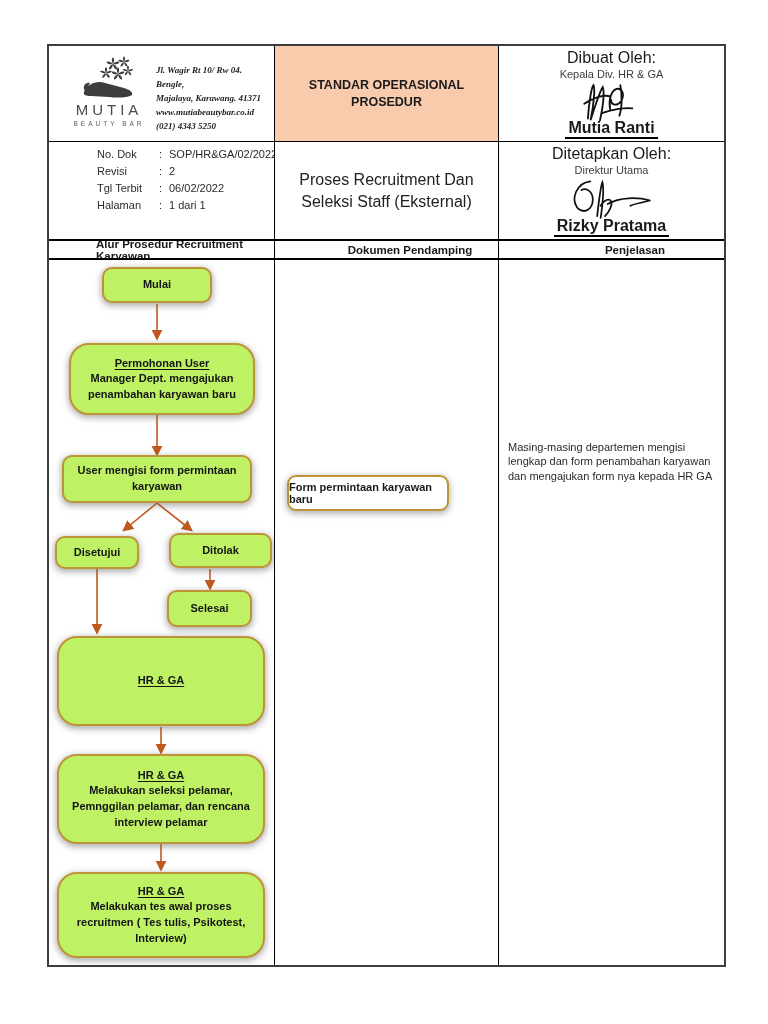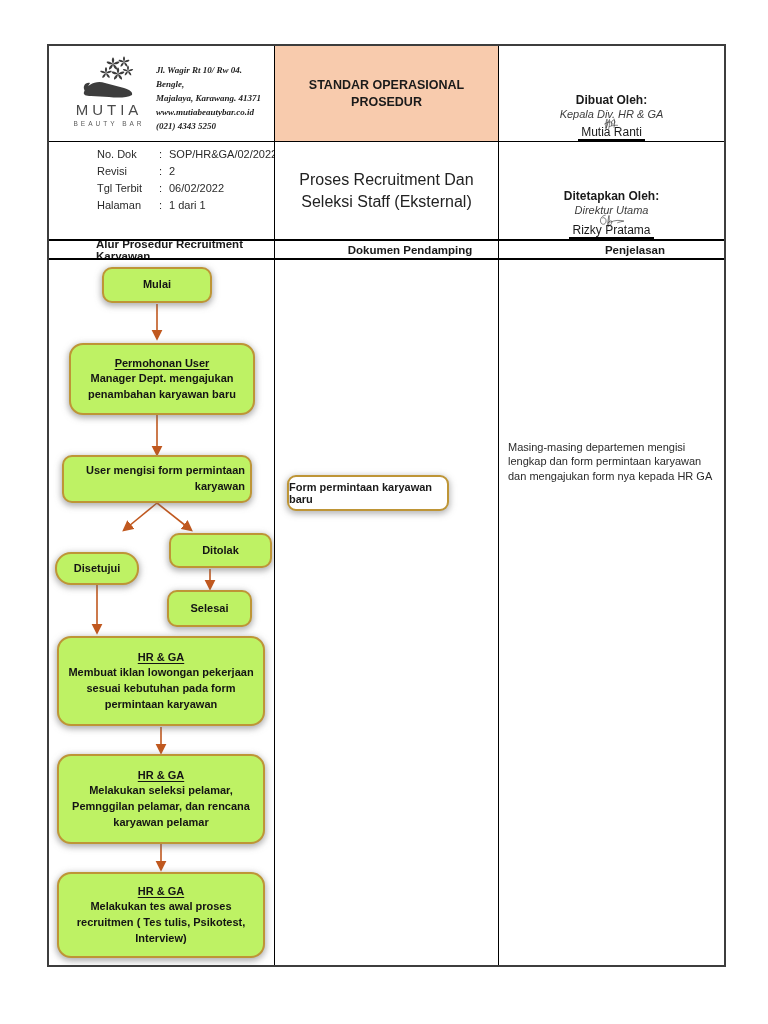--- a/index.html
+++ b/index.html
@@ -23,45 +23,45 @@
   
   .logo-cell{display:flex;padding:8px 2px 2px 18px;}
   .logo-block{display:flex;flex-direction:column;align-items:center;width:84px;flex:none;}
   .brand-name{font-size:15px;letter-spacing:4px;color:#4a4a4a;margin-top:1px;}
   .brand-tag{font-size:6.5px;letter-spacing:3px;color:#5a5a5a;margin-top:2px;}
   .addr{font-family:"Liberation Serif", serif;font-style:italic;font-weight:bold;
         font-size:9px;line-height:1.55;color:#1d1d1d;margin:10px 0 0 5px;}
   .title-cell{background:var(--peach);display:flex;align-items:center;justify-content:center;text-align:center;}
   .title-cell .t{font-weight:bold;font-size:12.5px;line-height:1.35;width:170px;}
   .sign-cell{display:flex;flex-direction:column;align-items:center;justify-content:flex-start;padding-top:3px;text-align:center;}
-  .sign-label{font-weight:bold;font-size:12px;margin-top:44px;}
-  .sign-role{font-size:11px;color:#3c3c3c;margin-top:1px;font-style:italic;}
+  .sign-label{font-weight:normal;font-size:16px;}
+  .sign-role{font-size:11px;color:#3c3c3c;margin-top:1px;}
   .sign-svg{margin:-3px 0 -4px 0;}
-  .sign-name{font-weight:normal;font-size:12px;border-bottom:2px solid #000;padding:0 3px;}
+  .sign-name{font-weight:bold;font-size:16px;border-bottom:2px solid #000;padding:0 3px;}
   
   .docinfo-cell{padding:4px 4px 4px 8px;font-size:11px;color:#2a2a2a;}
   .docinfo-row{display:flex;line-height:1.55;}
   .docinfo-row .lbl{width:62px;flex:none;padding-left:40px;}
   .docinfo-row .sep{width:10px;flex:none;}
   .subject-cell{display:flex;align-items:center;justify-content:center;text-align:center;}
   .subject-cell .t{font-size:16px;line-height:1.35;width:190px;color:#222;}
   
   .hdr-cell{border-top:2px solid var(--line);border-bottom:2px solid var(--line);
             display:flex;align-items:center;justify-content:center;
             font-weight:bold;font-size:11.5px;padding-left:47px;}
   
   .flow-cell{position:relative;}
   .flow-svg{position:absolute;left:0;top:0;z-index:1;}
   .fbox{position:absolute;background:#bef264;border:2px solid var(--gold);border-radius:10px;
         box-shadow:0 2px 6px 1px rgba(110,110,110,0.55);
         display:flex;flex-direction:column;align-items:center;justify-content:center;
         font-weight:bold;font-size:11px;color:#141414;text-align:center;line-height:1.42;
         padding:2px 5px;box-sizing:border-box;z-index:2;}
   .fbox .hd{text-decoration:underline;text-underline-offset:2px;}
-  .r14{border-radius:14px;}
+  .r14{border-radius:20px;}
   .doc-col{position:relative;}
   .form-box{position:absolute;left:12px;top:215px;width:162px;height:36px;
         background:#fff;border:2px solid var(--gold);border-radius:9px;
         box-shadow:0 2px 6px 1px rgba(110,110,110,0.5);
         display:flex;align-items:center;justify-content:center;
         font-weight:600;font-size:11px;box-sizing:border-box;}
   .expl-cell{padding:180px 8px 0 9px;}
   .expl-cell .t{font-size:11px;line-height:1.3;color:#2a2a2a;width:212px;}
 </style>
 </head>
@@ -175,56 +175,55 @@
 
       <div class="fbox" style="left:53px;top:7px;width:110px;height:36px;">
         <span>Mulai</span>
       </div>
 
       <div class="fbox r14" style="left:20px;top:83px;width:186px;height:72px;">
         <span class="hd">Permohonan User</span>
         <span>Manager Dept. mengajukan penambahan karyawan baru</span>
       </div>
 
-      <div class="fbox" style="left:13px;top:195px;width:190px;height:48px;text-align:right;">
+      <div class="fbox" style="left:13px;top:195px;width:190px;height:48px;">
         <span>User mengisi form permintaan karyawan</span>
       </div>
 
-      <div class="fbox" style="left:6px;top:292px;width:84px;height:33px;border-radius:16px;">
+      <div class="fbox" style="left:6px;top:276px;width:84px;height:33px;">
         <span>Disetujui</span>
       </div>
 
       <div class="fbox" style="left:120px;top:273px;width:103px;height:35px;">
         <span>Ditolak</span>
       </div>
 
       <div class="fbox" style="left:118px;top:330px;width:85px;height:37px;">
         <span>Selesai</span>
       </div>
 
       <div class="fbox r14" style="left:8px;top:376px;width:208px;height:90px;">
         <span class="hd">HR &amp; GA</span>
-        <span>Membuat iklan lowongan pekerjaan sesuai kebutuhan pada form permintaan karyawan</span>
       </div>
 
       <div class="fbox r14" style="left:8px;top:494px;width:208px;height:90px;">
         <span class="hd">HR &amp; GA</span>
-        <span>Melakukan seleksi pelamar, Pemnggilan pelamar, dan rencana karyawan pelamar</span>
+        <span>Melakukan seleksi pelamar, Pemnggilan pelamar, dan rencana interview pelamar</span>
       </div>
 
       <div class="fbox r14" style="left:8px;top:612px;width:208px;height:86px;">
         <span class="hd">HR &amp; GA</span>
         <span>Melakukan tes awal proses recruitmen ( Tes tulis, Psikotest, Interview)</span>
       </div>
     </div>
 
     <div class="cell bR doc-col">
       <div class="form-box">
         <span>Form permintaan karyawan baru</span>
       </div>
     </div>
 
     <div class="cell expl-cell">
-      <div class="t">Masing-masing departemen mengisi lengkap dan form permintaan karyawan dan mengajukan form nya kepada HR GA</div>
+      <div class="t">Masing-masing departemen mengisi lengkap dan form penambahan karyawan dan mengajukan form nya kepada HR GA</div>
     </div>
 
   </div>
 </div>
 
 </body></html>

